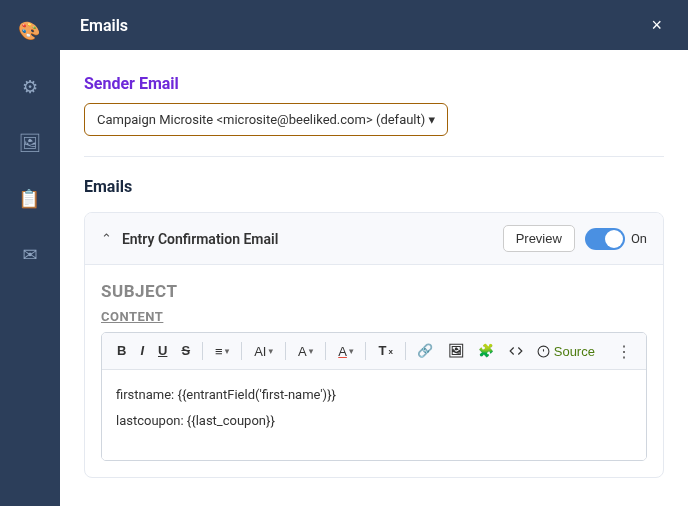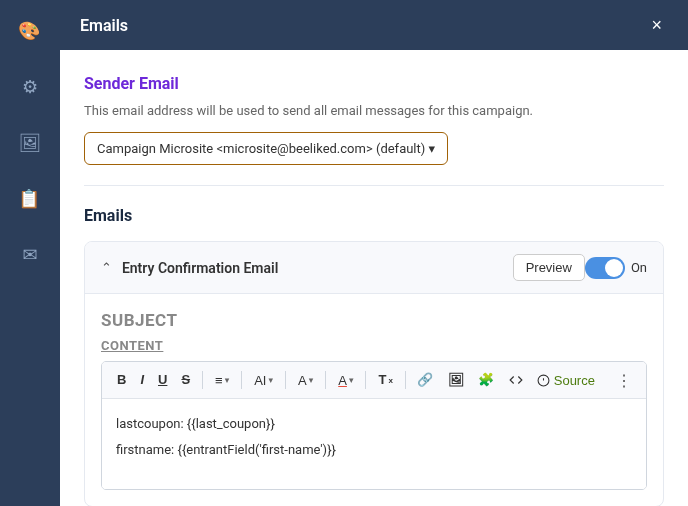--- a/index.html
+++ b/index.html
@@ -140,20 +140,21 @@
       cursor: pointer;
     }
     .accordion-label {
       font-size: 14px;
       font-weight: 600;
       color: #333;
     }
     .accordion-right {
       display: flex;
       align-items: center;
+      gap: 10px;
     }
     .preview-btn {
       border: 1px solid #ccc;
       background: #fff;
       border-radius: 5px;
       padding: 5px 12px;
       font-size: 13px;
       color: #333;
       cursor: pointer;
     }
@@ -335,21 +336,20 @@
 
   <div class="dialog-header">
     <span class="dialog-title">Emails</span>
     <button class="close-btn">×</button>
   </div>
 
   <div class="dialog-body">
 
     
     <div class="section-title">Sender Email</div>
-    <div class="section-description">This email address will be used to send all email messages for this campaign.</div>
     <div class="sender-select">
       <span>Campaign Microsite &lt;microsite@beeliked.com&gt; (default) ▾</span>
     </div>
 
     <hr class="divider">
 
     
     <div class="emails-section-title">Emails</div>
 
     
@@ -418,21 +418,21 @@
                   <circle cx="12" cy="12" r="10"></circle>
                   <line x1="12" y1="8" x2="12" y2="12"></line>
                   <line x1="12" y1="16" x2="12.01" y2="16"></line>
                 </svg>
               <span>Source</span>
             </button>
             <button class="tb-more">⋮</button>
           </div>
 
           <div class="editor-content" contenteditable="true" style="">
+            <p>firstname: {{entrantField('first-name')}}</p>
             <p>lastcoupon: {{last_coupon}}</p>
-            <p>firstname: {{entrantField('first-name')}}</p>
           </div>
         </div>
       </div>
     </div>
 
   </div>
 </div>
 
 </body></html>

